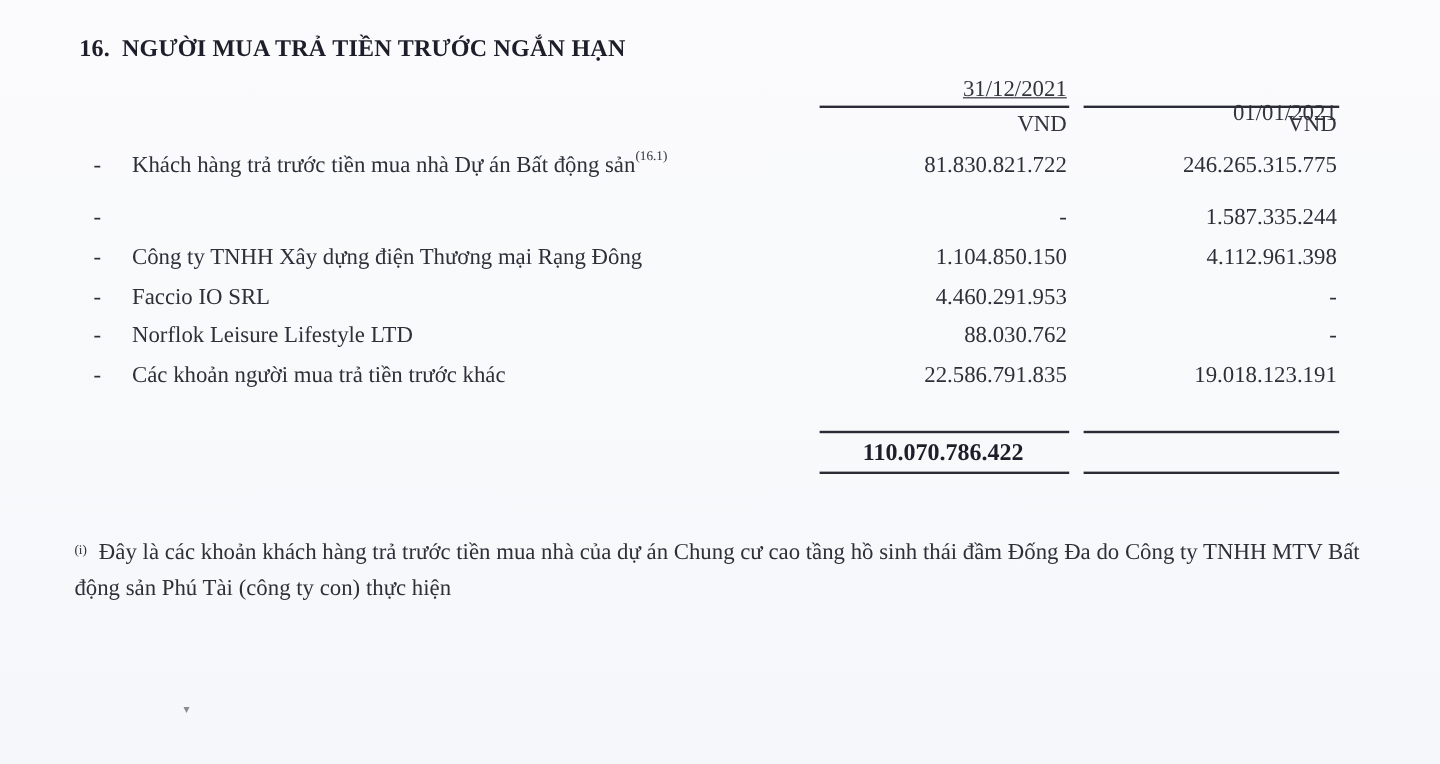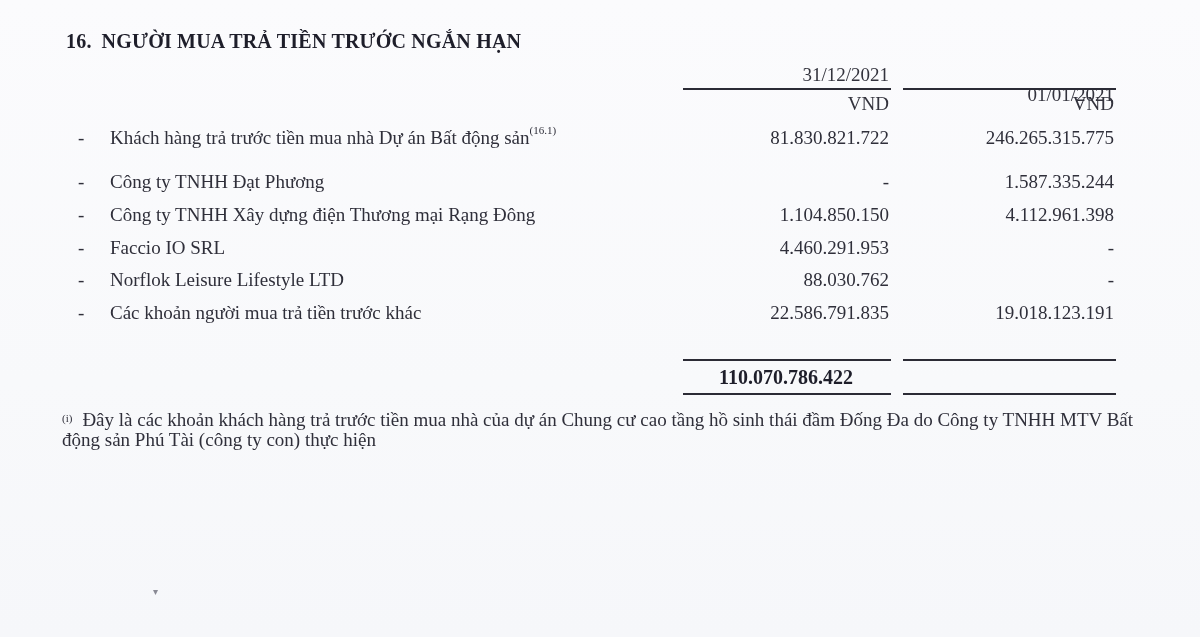--- a/index.html
+++ b/index.html
@@ -89,24 +89,24 @@
       top: 366px;
       font-size: 20px;
       font-weight: bold;
       color: #1e1e2a;
       text-align: center;
       white-space: nowrap;
     }
     .note {
       position: absolute;
       left: 62px;
-      top: 410px;
+      top: 446px;
       width: 1090px;
       font-size: 19px;
-      line-height: 20px;
+      line-height: 30px;
       color: #2f2f3a;
     }
     .note sup {
       font-size: 11px;
       vertical-align: top;
       position: relative;
       top: -2px;
       margin-right: 10px;
     }
     .speck {
@@ -119,38 +119,37 @@
   </style>
 </head>
 <body>
 
 <div class="page">
 
   <div class="title">
     <span class="num">16.</span><span>NGƯỜI MUA TRẢ TIỀN TRƯỚC NGẮN HẠN</span>
   </div>
 
-  <div class="col-header" style="left:683px; width:206px; top:64px;">31/12/2021</div>
+  <div class="col-header" style="left:683px; width:206px; top:64px;text-decoration:underline;">31/12/2021</div>
   <div class="rule" style="left:683px; width:208px; top:88px;"></div>
   <div class="col-header" style="left:683px; width:206px; top:93px;">VND</div>
 
   <div class="col-header" style="left:903px; width:211px; top:64px;margin-top:20px;">01/01/2021</div>
   <div class="rule" style="left:903px; width:213px; top:88px;"></div>
   <div class="col-header" style="left:903px; width:211px; top:93px;">VND</div>
 
   <div class="row" style="top:127px;">
     <span class="dash">-</span>
     <span class="label"><span>Khách hàng trả trước tiền mua nhà Dự án Bất động sản</span><sup>(16.1)</sup></span>
     <span class="v1">81.830.821.722</span>
     <span class="v2">246.265.315.775</span>
   </div>
 
   <div class="row" style="top:171px;">
     <span class="dash">-</span>
-    <span class="label">Công ty TNHH Đạt Phương</span>
     <span class="v1">-</span>
     <span class="v2">1.587.335.244</span>
   </div>
 
   <div class="row" style="top:204px;">
     <span class="dash">-</span>
     <span class="label">Công ty TNHH Xây dựng điện Thương mại Rạng Đông</span>
     <span class="v1">1.104.850.150</span>
     <span class="v2">4.112.961.398</span>
   </div>

